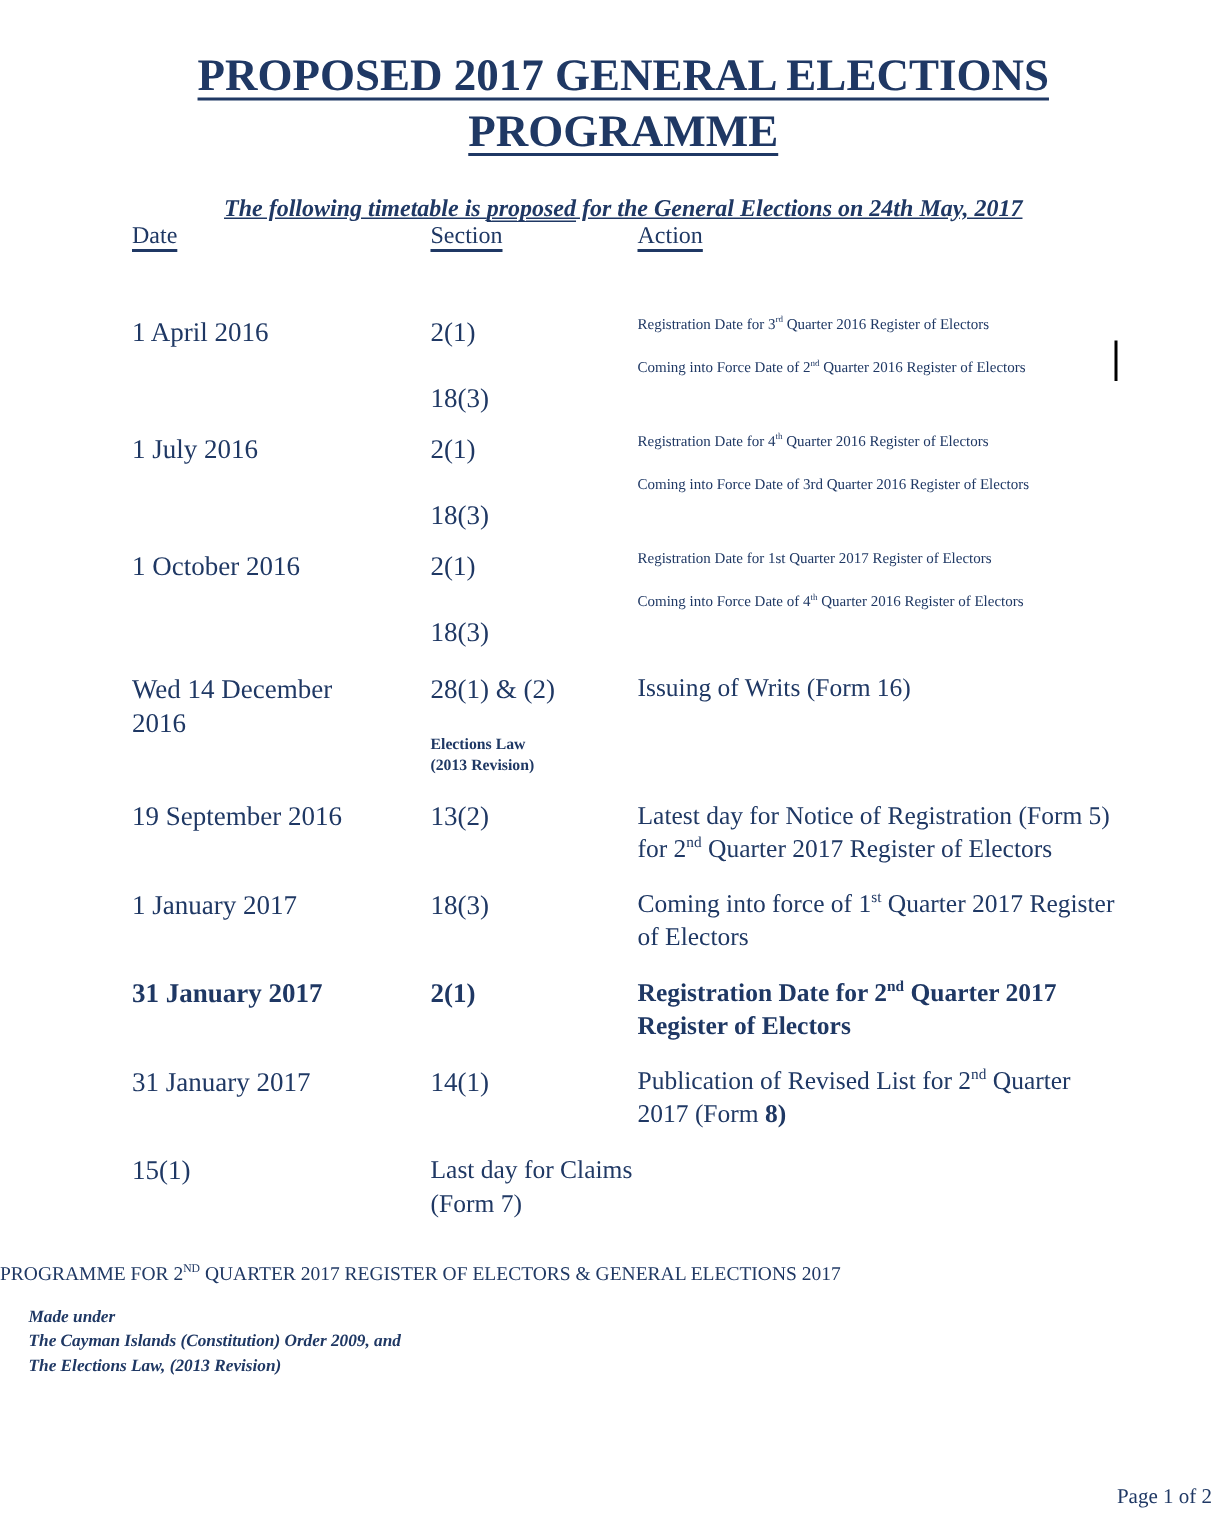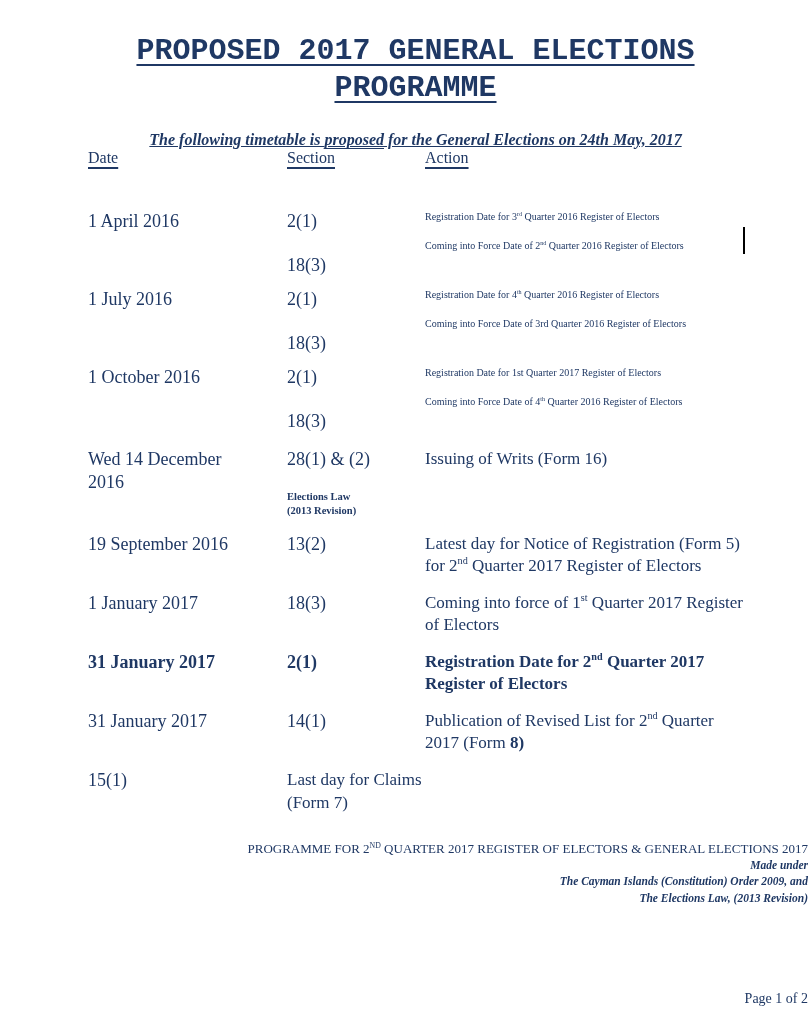--- a/index.html
+++ b/index.html
@@ -19,21 +19,20 @@
     font-family: "Liberation Serif", "DejaVu Serif", serif;
     overflow: hidden;
   }
   .content { padding: 33px 65px 0 88px; }
 
   .doc-title {
     text-align: center;
     font-size: 30px;
     font-weight: bold;
     line-height: 1.22;
-    font-family: Liberation Mono, monospace;
   }
   .doc-title .title-line {
     text-decoration: underline;
     text-decoration-thickness: 2px;
     text-underline-offset: 5px;
   }
 
   .subtitle {
     margin-top: 25px;
     text-align: center;
@@ -75,27 +74,29 @@
   .section-note {
     font-size: 10.5px;
     font-weight: bold;
     line-height: 1.3;
     margin-top: 19px;
   }
 
   sup { font-size: 60%; line-height: 0; vertical-align: super; }
   b { font-weight: bold; }
 
-  .footer { text-align: right; }
+  .footer { text-align: left; }
   .programme { margin-top: 27px; font-size: 13px; }
   .made-under {
+    margin-top: 13px;
     font-size: 11.5px;
     font-weight: bold;
     font-style: italic;
     line-height: 1.45;
+    padding-left: 19px;
   }
   .page-number {
     position: absolute;
     left: 0; right: 0;
     bottom: 17px;
     text-align: right;
     font-size: 14px;
   }
 
   .cursor-mark {

